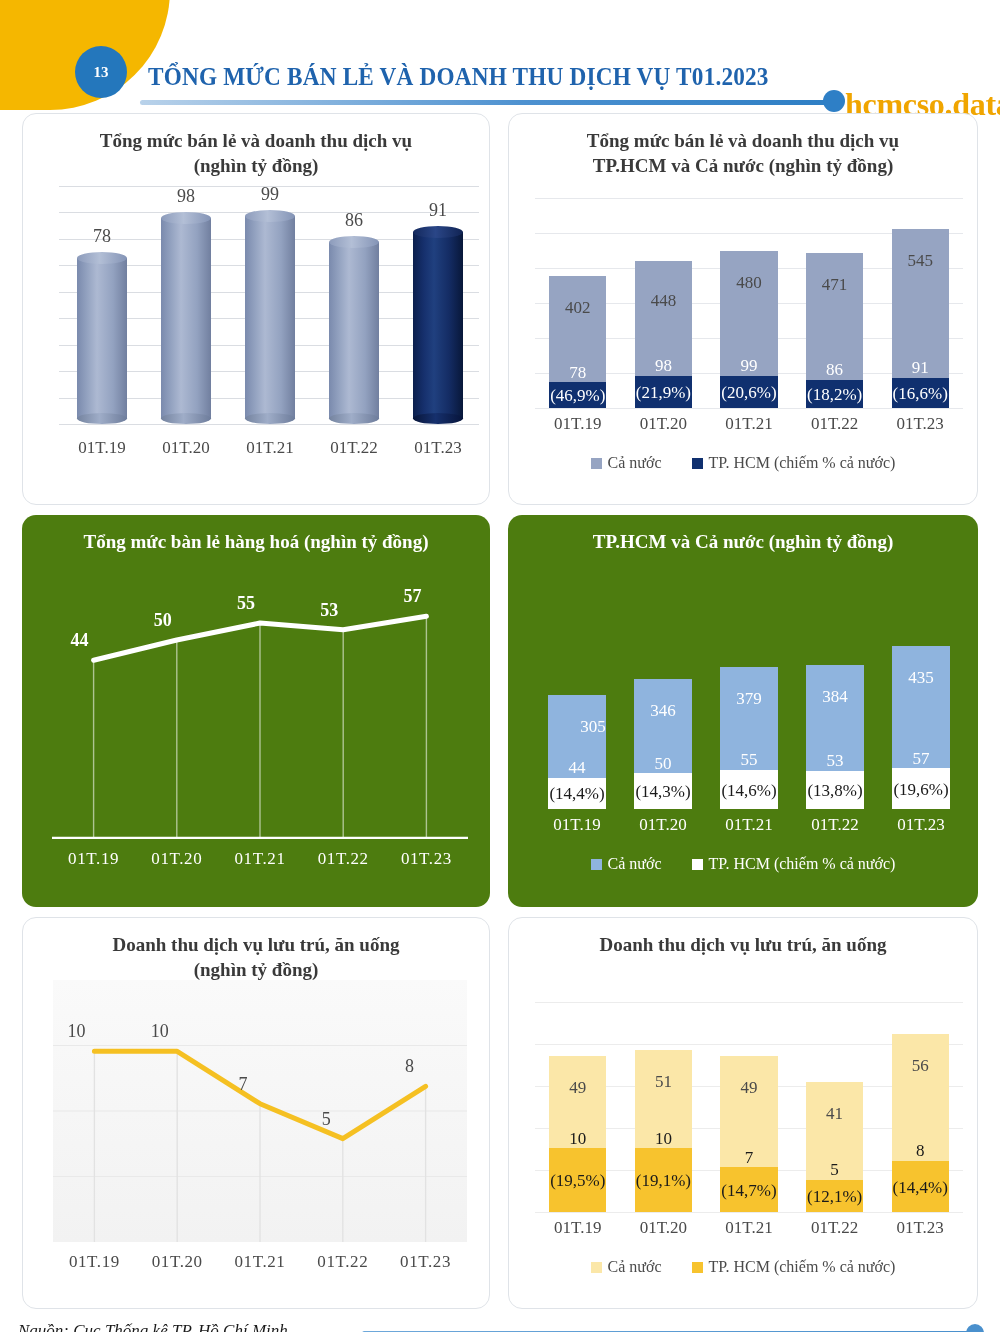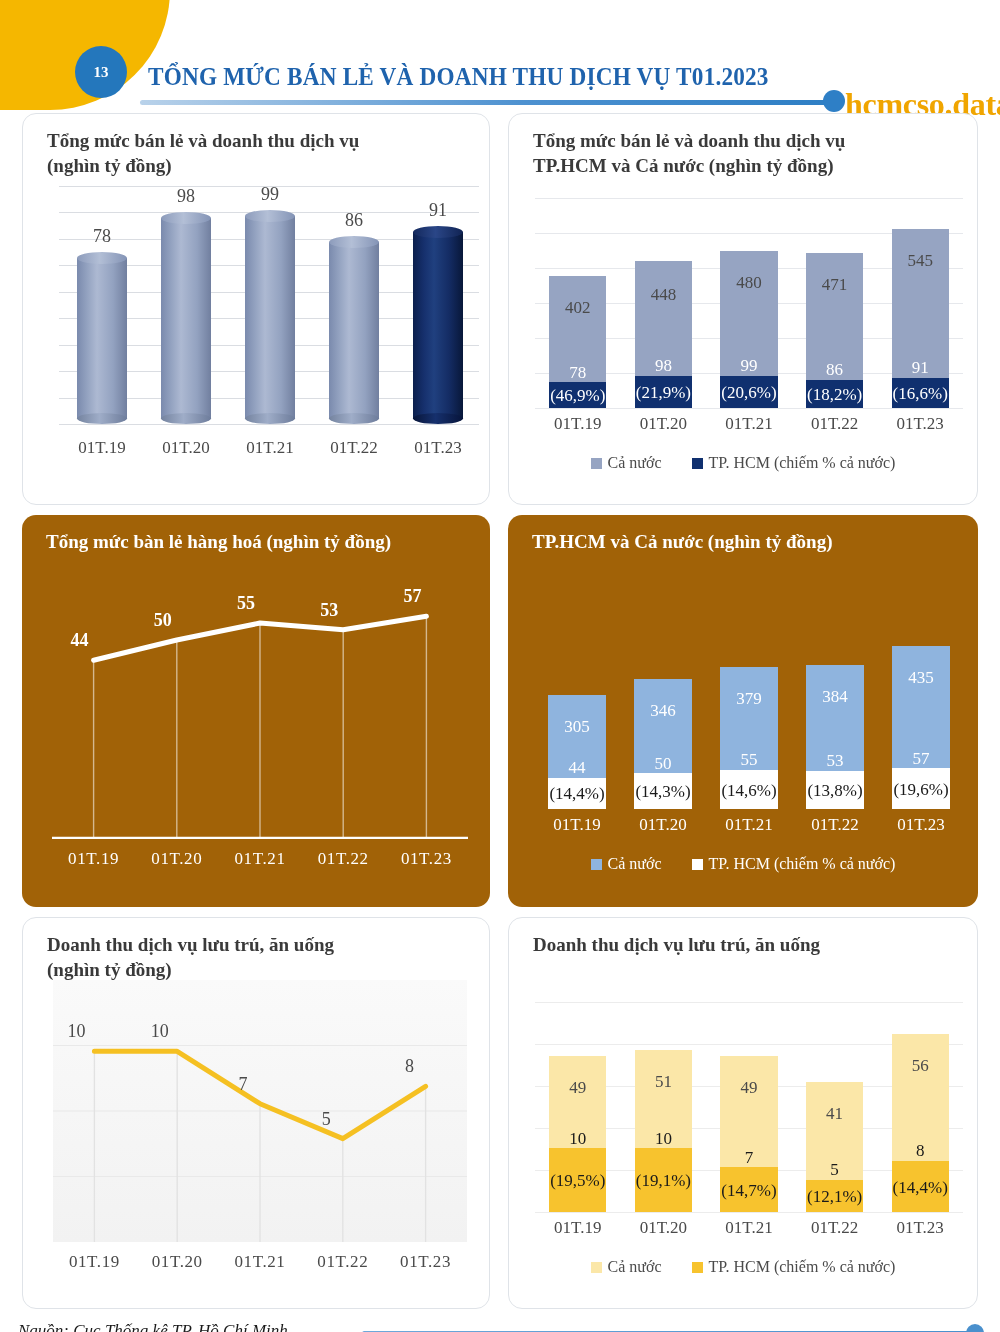--- a/index.html
+++ b/index.html
@@ -53,31 +53,31 @@
   .card {
     position: absolute;
     border-radius: 14px;
     overflow: hidden;
   }
   .card.white {
     background: #ffffff;
     border: 1px solid #dfe3e8;
   }
   .card.blue {
-    background: #a16207;
+    background: #4d7c0f;
   }
   .c-tl { left: 22px;  top: 95px;   width: 468px; height: 392px; }
   .c-tr { left: 508px; top: 95px;   width: 470px; height: 392px; }
   .c-ml { left: 22px;  top: 497px;  width: 468px; height: 392px; }
   .c-mr { left: 508px; top: 497px;  width: 470px; height: 392px; }
   .c-bl { left: 22px;  top: 899px;  width: 468px; height: 392px; }
   .c-br { left: 508px; top: 899px;  width: 470px; height: 392px; }
 
   .ctitle {
-    text-align: left;
+    text-align: center;
     font-weight: 700;
     font-size: 19px;
     line-height: 1.32;
     color: #3a3a3a;
     padding: 14px 24px 0;
   }
   .ctitle.onblue { color: #ffffff; }
 
   
   .chart1 { position: absolute; left: 0; top: 72px; width: 468px; height: 320px; }
@@ -250,21 +250,21 @@
           <div class="sc-col" style="left: 3.3%; width: 13.4%; height: 131.906px;">
             <div class="sc-top" style="top: 0px; bottom: 0px; background: rgb(150, 164, 194);"></div>
             <div class="sc-bot" style="height: 25.5938px; background: rgb(16, 48, 111);"></div>
             <div class="sc-lab-top" style="top: 22px; color: rgb(74, 74, 74);">402</div>
             <div class="sc-lab-n" style="bottom: 26.5938px; color: rgb(255, 255, 255);">78</div>
             <div class="sc-lab-p" style="bottom: 2.79688px; color: rgb(255, 255, 255);">(46,9%)</div>
           </div>
           <div class="sc-col" style="left: 23.3%; width: 13.4%; height: 147px;">
             <div class="sc-top" style="top: 0px; bottom: 0px; background: rgb(150, 164, 194);"></div>
             <div class="sc-bot" style="height: 32.1562px; background: rgb(16, 48, 111);"></div>
-            <div class="sc-lab-top" style="top: 24px; color: rgb(74, 74, 74);">448</div>
+            <div class="sc-lab-top" style="top: 30px; color: rgb(74, 74, 74);">448</div>
             <div class="sc-lab-n" style="bottom: 33.1562px; color: rgb(255, 255, 255);">98</div>
             <div class="sc-lab-p" style="bottom: 6.07812px; color: rgb(255, 255, 255);">(21,9%)</div>
           </div>
           <div class="sc-col" style="left: 43.3%; width: 13.4%; height: 157.5px;">
             <div class="sc-top" style="top: 0px; bottom: 0px; background: rgb(150, 164, 194);"></div>
             <div class="sc-bot" style="height: 32.4844px; background: rgb(16, 48, 111);"></div>
             <div class="sc-lab-top" style="top: 22px; color: rgb(74, 74, 74);">480</div>
             <div class="sc-lab-n" style="bottom: 33.4844px; color: rgb(255, 255, 255);">99</div>
             <div class="sc-lab-p" style="bottom: 6.24219px; color: rgb(255, 255, 255);">(20,6%)</div>
           </div>
@@ -336,21 +336,21 @@
 
   <div class="card blue c-mr">
     <div class="ctitle onblue">
       <div>TP.HCM và Cả nước (nghìn tỷ đồng)</div>
     </div>
     <div class="sc" id="chart4">
         <div class="sc-plot">
           <div class="sc-col" style="left: 3.3%; width: 13.4%; height: 114.375px;">
             <div class="sc-top" style="top: 0px; bottom: 0px; background: rgb(143, 180, 222);"></div>
             <div class="sc-bot" style="height: 31.35px; background: rgb(255, 255, 255);"></div>
-            <div class="sc-lab-top" style="top: 22px; color: rgb(255, 255, 255);">305</div>
+            <div class="sc-lab-top" style="top: 22px; color: rgb(255, 255, 255); text-align: right;">305</div>
             <div class="sc-lab-n" style="bottom: 32.35px; color: rgb(255, 255, 255);">44</div>
             <div class="sc-lab-p" style="bottom: 5.675px; color: rgb(26, 26, 26);">(14,4%)</div>
           </div>
           <div class="sc-col" style="left: 23.3%; width: 13.4%; height: 129.75px;">
             <div class="sc-top" style="top: 0px; bottom: 0px; background: rgb(143, 180, 222);"></div>
             <div class="sc-bot" style="height: 35.625px; background: rgb(255, 255, 255);"></div>
             <div class="sc-lab-top" style="top: 22px; color: rgb(255, 255, 255);">346</div>
             <div class="sc-lab-n" style="bottom: 36.625px; color: rgb(255, 255, 255);">50</div>
             <div class="sc-lab-p" style="bottom: 7.8125px; color: rgb(26, 26, 26);">(14,3%)</div>
           </div>

